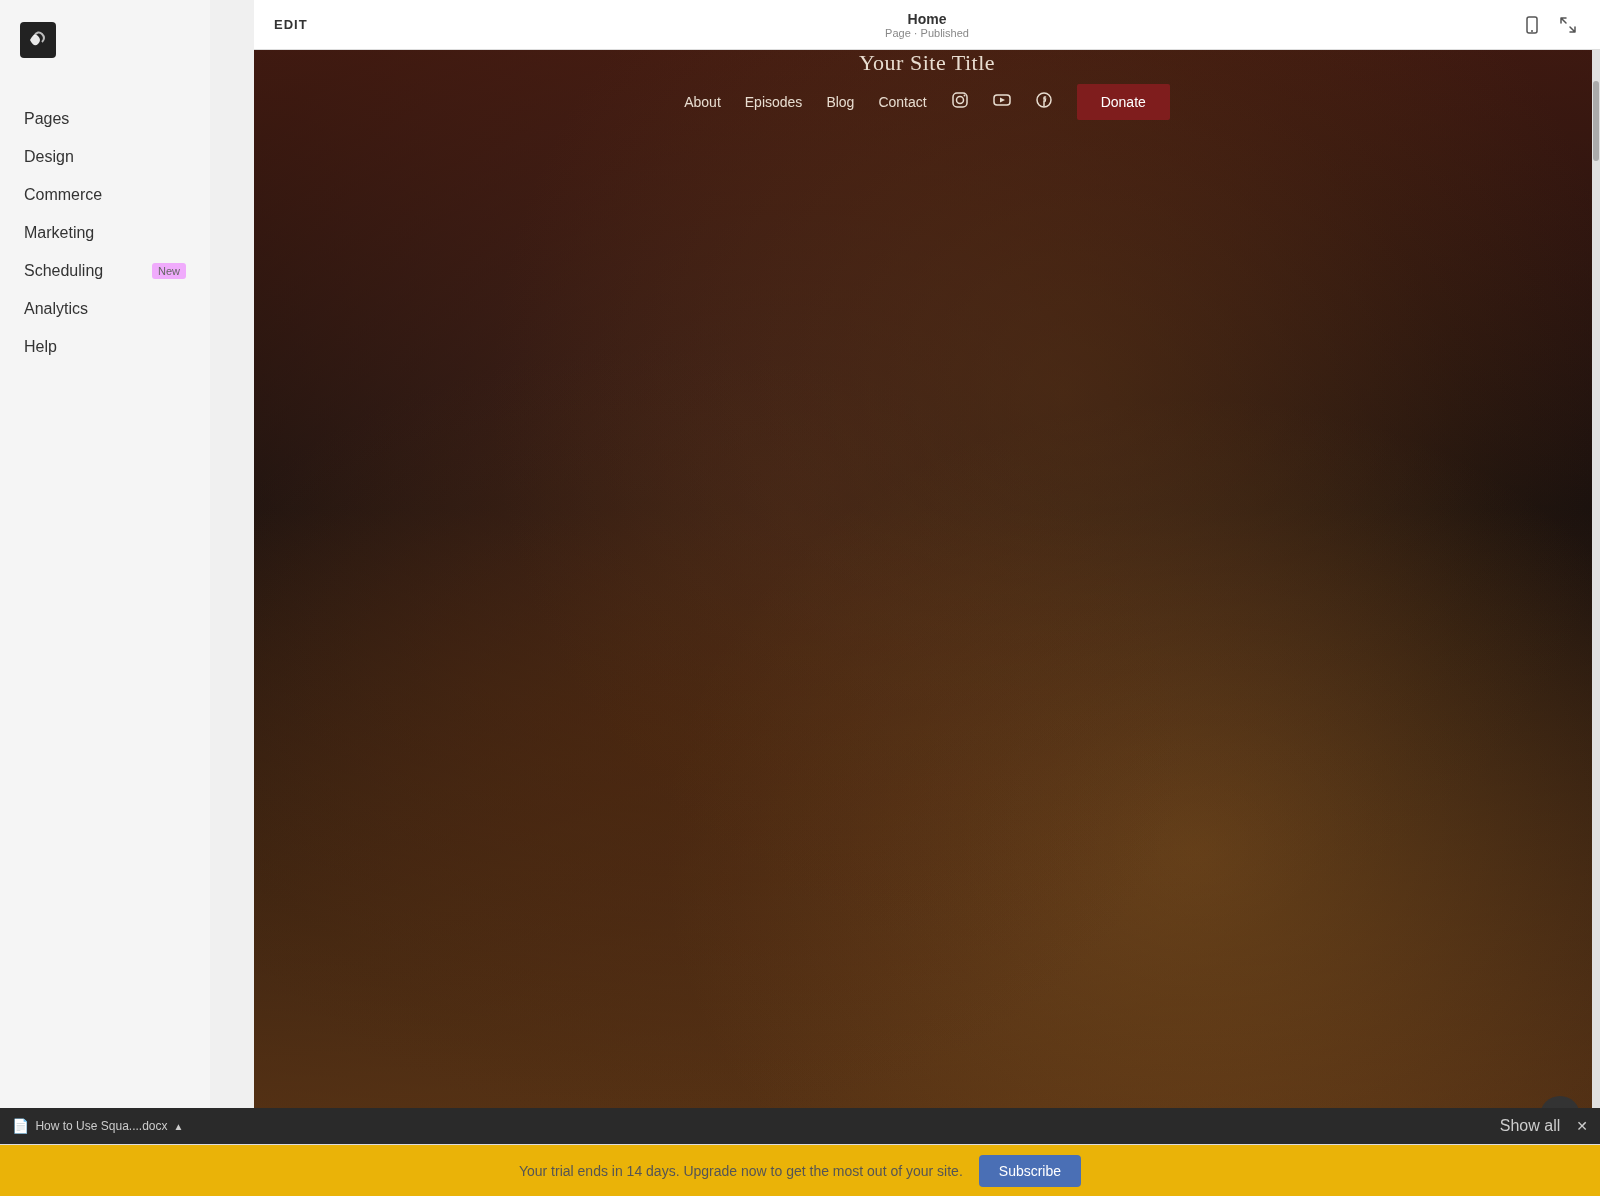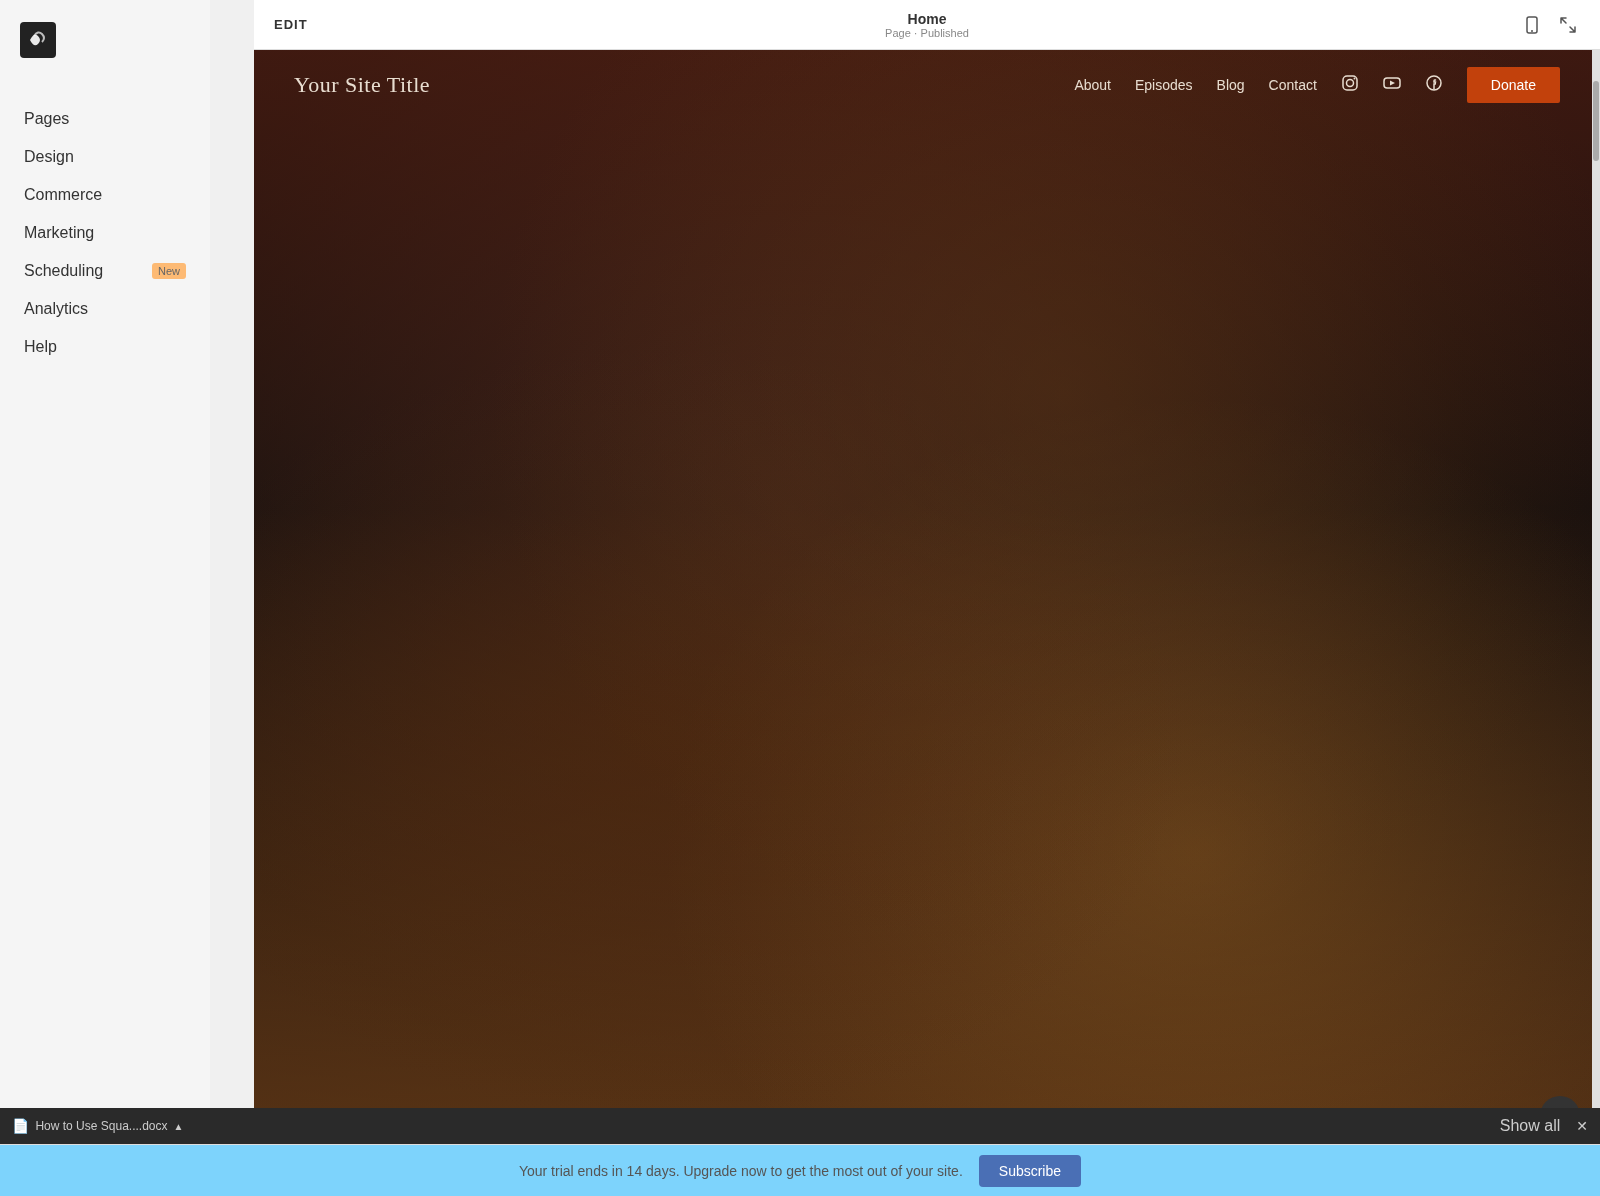--- a/index.html
+++ b/index.html
@@ -34,21 +34,21 @@
       font-size: 16px;
       color: #333;
       cursor: pointer;
       display: flex;
       align-items: center;
       justify-content: space-between;
     }
     .nav-badge {
       font-size: 11px;
       color: #666;
-      background: #fdba74;
+      background: #f0abfc;
       padding: 2px 6px;
       border-radius: 3px;
     }
     .sidebar-bottom {
       padding: 16px 20px;
       border-top: 1px solid #e0e0e0;
       display: flex;
       align-items: center;
       gap: 10px;
     }
@@ -175,20 +175,21 @@
     
     .site-nav {
       position: absolute;
       top: 0; left: 0; right: 0;
       height: 70px;
       display: flex;
       align-items: center;
       justify-content: space-between;
       padding: 0 40px;
       z-index: 2;
+      flex-direction: column;
     }
     .site-title {
       font-family: Georgia, serif;
       font-size: 22px;
       color: #e8ddd0;
       font-weight: 400;
       letter-spacing: 0.5px;
     }
     .site-nav-links {
       display: flex;
@@ -200,21 +201,21 @@
       color: #e8ddd0;
       text-decoration: none;
       cursor: pointer;
     }
     .nav-icon {
       font-size: 16px;
       color: #e8ddd0;
       cursor: pointer;
     }
     .donate-btn {
-      background: #c2410c;
+      background: #7f1d1d;
       color: white;
       border: none;
       padding: 10px 24px;
       font-size: 14px;
       cursor: pointer;
       border-radius: 2px;
     }
 
     
     .hero-content {
@@ -276,21 +277,21 @@
       font-size: 18px;
       cursor: pointer;
       z-index: 10;
     }
 
     
     .trial-bar {
       position: absolute;
       bottom: 0; left: 0; right: 0;
       height: 52px;
-      background: #7dd3fc;
+      background: #eab308;
       border-top: 1px solid #ddd;
       display: flex;
       align-items: center;
       justify-content: center;
       gap: 16px;
       font-size: 14px;
       color: #555;
       z-index: 20;
     }
     .subscribe-btn {

